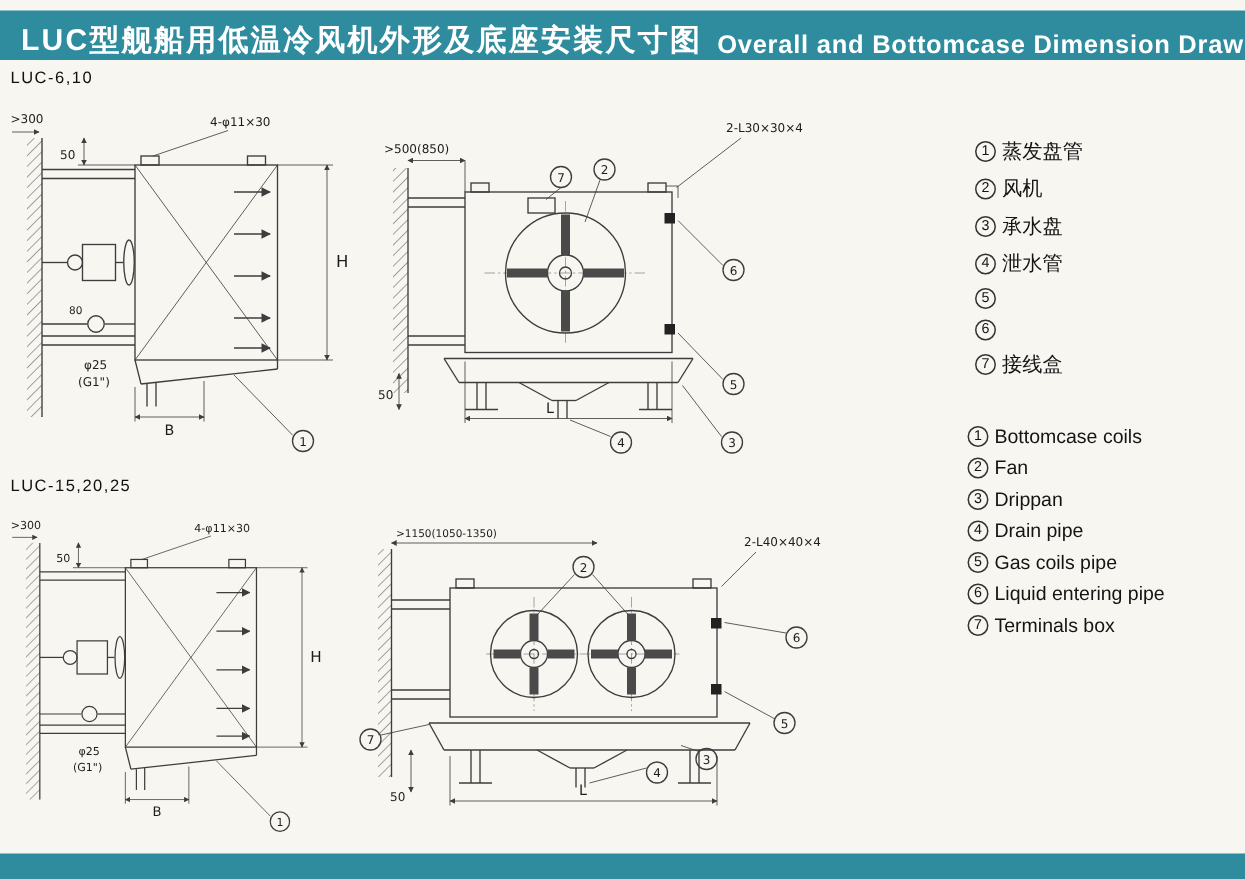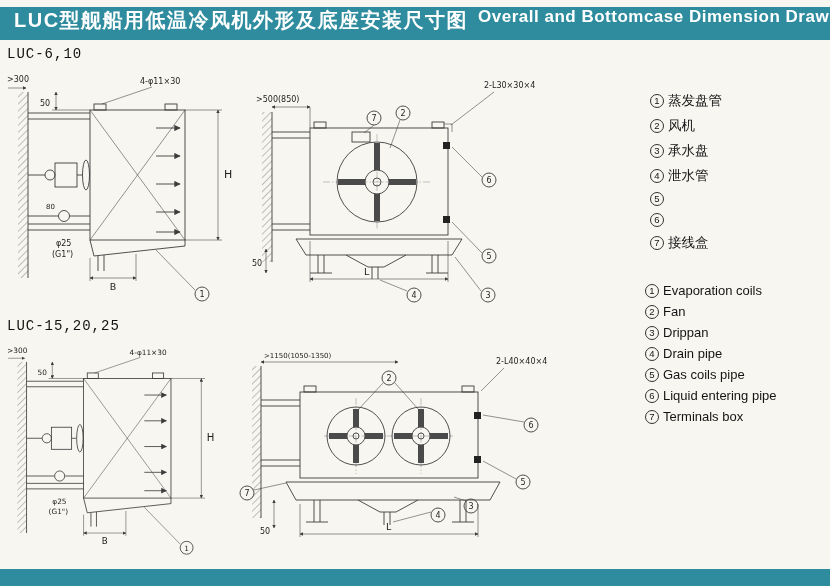--- a/index.html
+++ b/index.html
@@ -4,32 +4,32 @@
 <style>
   html,body{margin:0;padding:0}
   body{
     width:830px;height:586px;position:relative;overflow:hidden;
     background:var(--page-bg,#f7f6f1);
     font-family:"Liberation Sans",sans-serif;
   }
   .topbar{
     position:absolute;left:0;top:7px;width:100%;height:33px;
     background:var(--header-bg,#2e8c9e);
-    display:flex;align-items:flex-start;gap:10px;padding-left:14px;box-sizing:border-box;
+    display:flex;align-items:flex-end;gap:10px;padding-left:14px;box-sizing:border-box;
     color:#ffffff;white-space:nowrap;
   }
   .title-cn{font-size:20px;font-weight:bold;letter-spacing:1.5px}
   .title-en{font-size:17px;font-weight:bold;letter-spacing:.5px}
   .bottombar{
     position:absolute;left:0;top:569px;width:100%;height:17px;
     background:var(--header-bg,#2e8c9e);
   }
   .model-label{
     position:absolute;left:7px;
-    font-family:Liberation Mono, monospace;font-size:14px;letter-spacing:1px;color:#111;
+    font-family:Liberation Sans, sans-serif;font-size:11px;letter-spacing:1px;color:#111;
   }
   .legend{position:absolute;display:flex;flex-direction:column;color:#141414}
   .legend-cn{left:650px;top:92px;gap:7px;font-size:13.5px}
   .legend-en{left:645px;top:283px;gap:6px;font-size:13px}
   .lg-row{display:flex;align-items:center;gap:4px}
   .lg-num{
     width:14px;height:14px;border:1px solid #333;border-radius:50%;
     font-size:9.5px;line-height:14px;display:flex;align-items:center;justify-content:center;
     flex:0 0 auto;box-sizing:border-box;
   }
@@ -471,21 +471,21 @@
     </div>
   <div class="lg-row">
       <span class="lg-num">7</span>
       <span>接线盒</span>
     </div>
 </div>
 
 <div class="legend legend-en">
   <div class="lg-row">
       <span class="lg-num">1</span>
-      <span>Evaporation coils</span>
+      <span>Bottomcase coils</span>
     </div>
   <div class="lg-row">
       <span class="lg-num">2</span>
       <span>Fan</span>
     </div>
   <div class="lg-row">
       <span class="lg-num">3</span>
       <span>Drippan</span>
     </div>
   <div class="lg-row">

